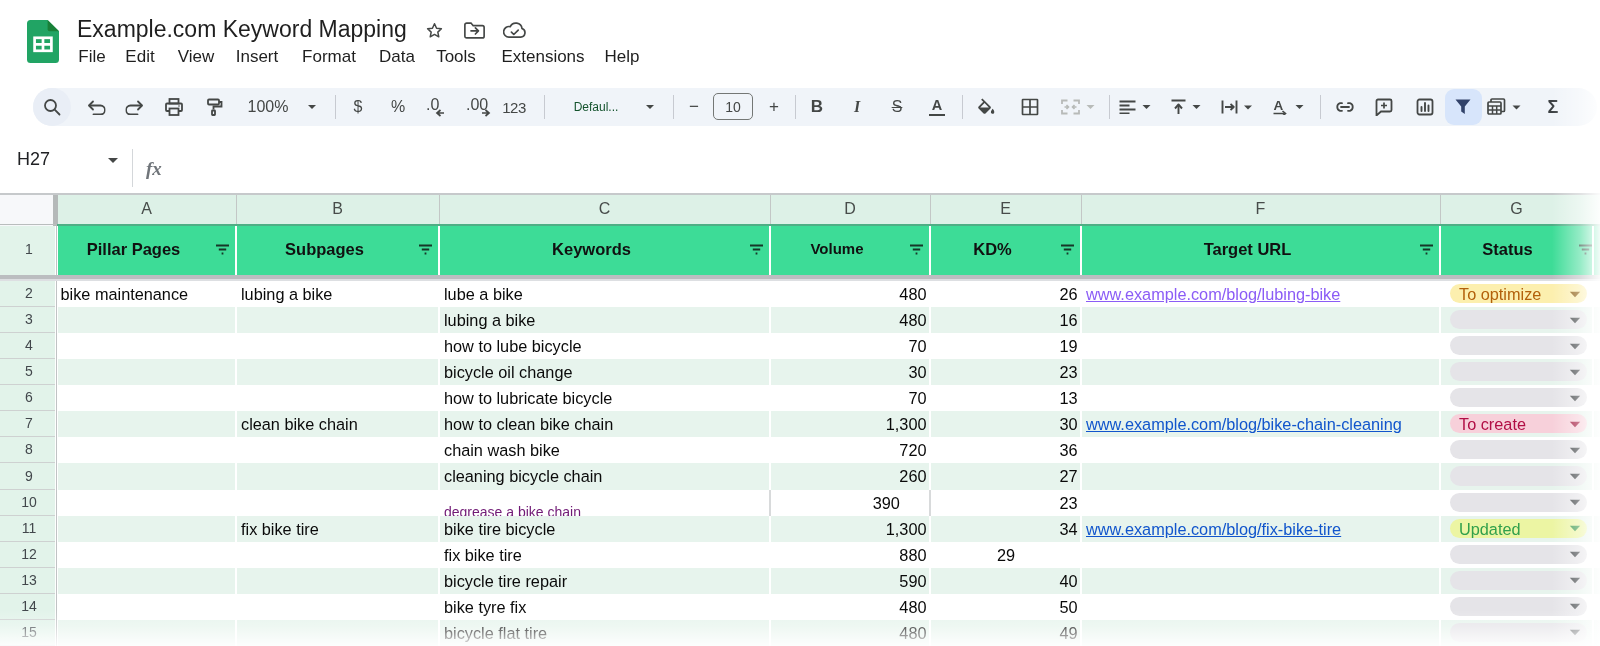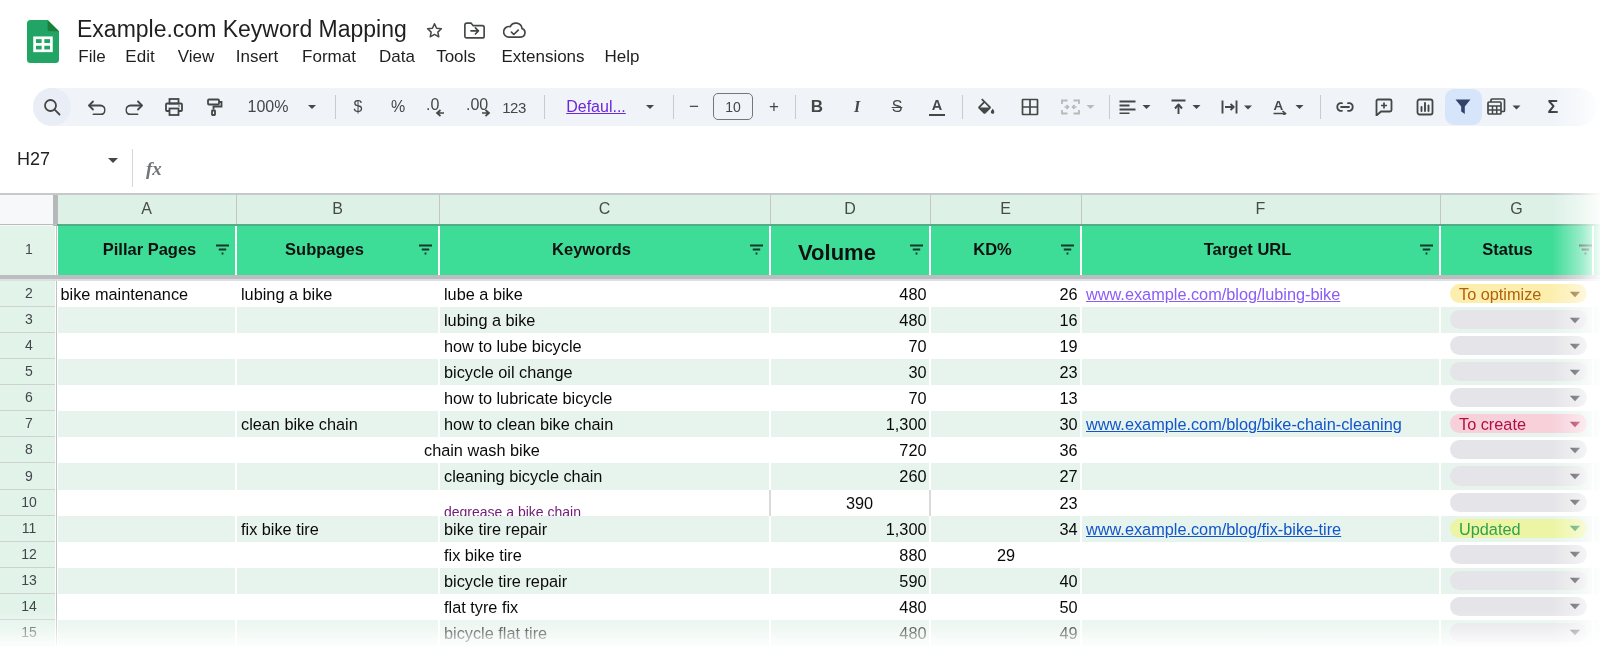--- a/index.html
+++ b/index.html
@@ -98,21 +98,21 @@
     <svg width="28" height="21" viewBox="0 0 28 21">
       <text x="0" y="13" font-size="16" fill="#444746" font-family="Liberation Sans">.00</text>
       <path d="M16 16.5 H22.5 M19.5 13.5 L23 16.5 L19.5 19.5" stroke="#444746" stroke-width="1.7" fill="none"></path>
     </svg>
   </div>
 <div class="tb" style="left:514px;">
     <span style="font-size:15px;color:#444746;letter-spacing:-0.5px;">123</span>
   </div>
 <div class="sep" style="left:544px;"></div>
 <div class="tb" style="left:596px;">
-    <span style="font-size:16px;color:#6d28d9;text-decoration:underline;">Defaul...</span>
+    <span style="font-size:12px;color:#14532d;">Defaul...</span>
   </div>
 <div class="tb" style="left:650px;">
     <svg width="10" height="6" viewBox="0 0 10 6">
       <path d="M1 1 l4 4 4 -4 Z" fill="#444746" stroke="none"></path>
     </svg>
   </div>
 <div class="sep" style="left:673px;"></div>
 <div class="tb" style="left:694px;">
     <span style="font-size:17px;color:#444746;">−</span>
   </div>
@@ -266,33 +266,33 @@
 <div class="a" style="left:0; top:225.5px; width:55px; height:49.0px; background:#e2f3ea;"></div>
 <div class="a" style="left:14px; top:241.0px; width:30px; text-align:center; font-size:14px; color:#42474c;">1</div>
 <div class="a" style="left:58px; top:225.5px; width:177px; height:49.0px; background:#3ddc97;"></div>
 <div class="a" style="left:237px; top:225.5px; width:201px; height:49.0px; background:#3ddc97;"></div>
 <div class="a" style="left:440px; top:225.5px; width:329px; height:49.0px; background:#3ddc97;"></div>
 <div class="a" style="left:771px; top:225.5px; width:158px; height:49.0px; background:#3ddc97;"></div>
 <div class="a" style="left:931px; top:225.5px; width:149px; height:49.0px; background:#3ddc97;"></div>
 <div class="a" style="left:1082px; top:225.5px; width:357px; height:49.0px; background:#3ddc97;"></div>
 <div class="a" style="left:1441px; top:225.5px; width:151px; height:49.0px; background:#3ddc97;"></div>
 <div class="a" style="left:1594px; top:225.5px; width:6px; height:49.0px; background:#3ddc97;"></div>
-<div class="a" style="left:73px; top:239.7px; width:153px; text-align:center; font-size:16.5px; font-weight:bold; color:#111;">Pillar Pages</div>
+<div class="a" style="left:57px; top:239.7px; width:153px; text-align:center; font-size:16.5px; font-weight:bold; color:#111;">Pillar Pages</div>
 <svg class="a" style="left:215px; top:244.0px;" width="15" height="12" viewBox="0 0 15 12">
 <path d="M1 1.5 H14 M3.8 5.5 H11.2 M6.6 9.5 H8.4" stroke="#173728" stroke-width="1.9" fill="none"></path>
   </svg>
 <div class="a" style="left:236px; top:239.7px; width:177px; text-align:center; font-size:16.5px; font-weight:bold; color:#111;">Subpages</div>
 <svg class="a" style="left:418px; top:244.0px;" width="15" height="12" viewBox="0 0 15 12">
 <path d="M1 1.5 H14 M3.8 5.5 H11.2 M6.6 9.5 H8.4" stroke="#173728" stroke-width="1.9" fill="none"></path>
   </svg>
 <div class="a" style="left:439px; top:239.7px; width:305px; text-align:center; font-size:16.5px; font-weight:bold; color:#111;">Keywords</div>
 <svg class="a" style="left:749px; top:244.0px;" width="15" height="12" viewBox="0 0 15 12">
 <path d="M1 1.5 H14 M3.8 5.5 H11.2 M6.6 9.5 H8.4" stroke="#173728" stroke-width="1.9" fill="none"></path>
   </svg>
-<div class="a" style="left:770px; top:239.7px; width:134px; text-align:center; font-size:22px; font-weight:bold; color:#111;">Volume</div>
+<div class="a" style="left:770px; top:239.7px; width:134px; text-align:center; font-size:15px; font-weight:bold; color:#111;">Volume</div>
 <svg class="a" style="left:909px; top:244.0px;" width="15" height="12" viewBox="0 0 15 12">
 <path d="M1 1.5 H14 M3.8 5.5 H11.2 M6.6 9.5 H8.4" stroke="#173728" stroke-width="1.9" fill="none"></path>
   </svg>
 <div class="a" style="left:930px; top:239.7px; width:125px; text-align:center; font-size:16.5px; font-weight:bold; color:#111;">KD%</div>
 <svg class="a" style="left:1060px; top:244.0px;" width="15" height="12" viewBox="0 0 15 12">
 <path d="M1 1.5 H14 M3.8 5.5 H11.2 M6.6 9.5 H8.4" stroke="#173728" stroke-width="1.9" fill="none"></path>
   </svg>
 <div class="a" style="left:1081px; top:239.7px; width:333px; text-align:center; font-size:16.5px; font-weight:bold; color:#111;">Target URL</div>
 <svg class="a" style="left:1419px; top:244.0px;" width="15" height="12" viewBox="0 0 15 12">
 <path d="M1 1.5 H14 M3.8 5.5 H11.2 M6.6 9.5 H8.4" stroke="#173728" stroke-width="1.9" fill="none"></path>
@@ -383,21 +383,21 @@
 <div class="a" style="left:846px; top:415.35px; width:80.5px; text-align:right; font-size:16.3px; color:#0a0a0a;">1,300</div>
 <div class="a" style="left:997px; top:415.35px; width:80.5px; text-align:right; font-size:16.3px; color:#0a0a0a;">30</div>
 <div class="a" style="left:1086px; top:415.35px; font-size:16.3px; color:#1155cc; text-decoration:underline; white-space:nowrap;">www.example.com/blog/bike-chain-cleaning</div>
 <div class="a" style="left:1450px; top:414.35px; width:137px; height:19.069999999999993px; background:#f7d0da; border-radius:10px;"></div>
 <div class="a" style="left:1459px; top:415.35px; font-size:16.3px; color:#b10e45; white-space:nowrap;">To create</div>
 <svg class="a" style="left:1569px; top:420.885px;" width="12" height="7" viewBox="0 0 12 7">
     <path d="M0.8 0.8 L6 6.2 L11.2 0.8 Z" fill="#a01238"></path>
   </svg>
 <div class="a" style="left:0; top:437.42px; width:55px; height:26.069999999999993px; background:#e2f3ea; border-bottom:1px solid #ced1d1;"></div>
 <div class="a" style="left:14px; top:441.45500000000004px; width:30px; text-align:center; font-size:14px; color:#42474c;">8</div>
-<div class="a" style="left:424px; top:441.42px; font-size:16.3px; color:#0a0a0a; white-space:nowrap;">chain wash bike</div>
+<div class="a" style="left:444px; top:441.42px; font-size:16.3px; color:#0a0a0a; white-space:nowrap;">chain wash bike</div>
 <div class="a" style="left:846px; top:441.42px; width:80.5px; text-align:right; font-size:16.3px; color:#0a0a0a;">720</div>
 <div class="a" style="left:997px; top:441.42px; width:80.5px; text-align:right; font-size:16.3px; color:#0a0a0a;">36</div>
 <div class="a" style="left:1450px; top:440.42px; width:137px; height:19.069999999999993px; background:#e5e4e8; border-radius:10px;"></div>
 <svg class="a" style="left:1569px; top:446.95500000000004px;" width="12" height="7" viewBox="0 0 12 7">
     <path d="M0.8 0.8 L6 6.2 L11.2 0.8 Z" fill="#3c4043"></path>
   </svg>
 <div class="a" style="left:0; top:463.49px; width:55px; height:26.069999999999993px; background:#e2f3ea; border-bottom:1px solid #ced1d1;"></div>
 <div class="a" style="left:14px; top:467.525px; width:30px; text-align:center; font-size:14px; color:#42474c;">9</div>
 <div class="a" style="left:58px; top:463.49px; width:177px; height:26.069999999999993px; background:#e7f4ed;"></div>
 <div class="a" style="left:237px; top:463.49px; width:201px; height:26.069999999999993px; background:#e7f4ed;"></div>
@@ -410,38 +410,38 @@
 <div class="a" style="left:444px; top:467.49px; font-size:16.3px; color:#0a0a0a; white-space:nowrap;">cleaning bicycle chain</div>
 <div class="a" style="left:846px; top:467.49px; width:80.5px; text-align:right; font-size:16.3px; color:#0a0a0a;">260</div>
 <div class="a" style="left:997px; top:467.49px; width:80.5px; text-align:right; font-size:16.3px; color:#0a0a0a;">27</div>
 <div class="a" style="left:1450px; top:466.49px; width:137px; height:19.069999999999993px; background:#e5e4e8; border-radius:10px;"></div>
 <svg class="a" style="left:1569px; top:473.025px;" width="12" height="7" viewBox="0 0 12 7">
     <path d="M0.8 0.8 L6 6.2 L11.2 0.8 Z" fill="#3c4043"></path>
   </svg>
 <div class="a" style="left:0; top:489.56px; width:55px; height:26.069999999999993px; background:#e2f3ea; border-bottom:1px solid #ced1d1;"></div>
 <div class="a" style="left:14px; top:493.595px; width:30px; text-align:center; font-size:14px; color:#42474c;">10</div>
 <div class="a" style="left:444px; top:504px; font-size:14px; color:#701a75; white-space:nowrap;">degrease a bike chain</div>
-<div class="a" style="left:846px; top:493.56px; width:80.5px; text-align:left; font-size:16.3px; color:#0a0a0a;">390</div>
+<div class="a" style="left:846px; top:493.56px; width:80.5px; text-align:center; font-size:16.3px; color:#0a0a0a;">390</div>
 <div class="a" style="left:997px; top:493.56px; width:80.5px; text-align:right; font-size:16.3px; color:#0a0a0a;">23</div>
 <div class="a" style="left:1450px; top:492.56px; width:137px; height:19.069999999999993px; background:#e5e4e8; border-radius:10px;"></div>
 <svg class="a" style="left:1569px; top:499.095px;" width="12" height="7" viewBox="0 0 12 7">
     <path d="M0.8 0.8 L6 6.2 L11.2 0.8 Z" fill="#3c4043"></path>
   </svg>
 <div class="a" style="left:0; top:515.63px; width:55px; height:26.07000000000005px; background:#e2f3ea; border-bottom:1px solid #ced1d1;"></div>
 <div class="a" style="left:14px; top:519.665px; width:30px; text-align:center; font-size:14px; color:#42474c;">11</div>
 <div class="a" style="left:58px; top:515.63px; width:177px; height:26.07000000000005px; background:#e7f4ed;"></div>
 <div class="a" style="left:237px; top:515.63px; width:201px; height:26.07000000000005px; background:#e7f4ed;"></div>
 <div class="a" style="left:440px; top:515.63px; width:329px; height:26.07000000000005px; background:#e7f4ed;"></div>
 <div class="a" style="left:771px; top:515.63px; width:158px; height:26.07000000000005px; background:#e7f4ed;"></div>
 <div class="a" style="left:931px; top:515.63px; width:149px; height:26.07000000000005px; background:#e7f4ed;"></div>
 <div class="a" style="left:1082px; top:515.63px; width:357px; height:26.07000000000005px; background:#e7f4ed;"></div>
 <div class="a" style="left:1441px; top:515.63px; width:151px; height:26.07000000000005px; background:#e7f4ed;"></div>
 <div class="a" style="left:1594px; top:515.63px; width:6px; height:26.07000000000005px; background:#e7f4ed;"></div>
 <div class="a" style="left:241px; top:519.63px; font-size:16.3px; color:#0a0a0a; white-space:nowrap;">fix bike tire</div>
-<div class="a" style="left:444px; top:519.63px; font-size:16.3px; color:#0a0a0a; white-space:nowrap;">bike tire repair</div>
+<div class="a" style="left:444px; top:519.63px; font-size:16.3px; color:#0a0a0a; white-space:nowrap;">bike tire bicycle</div>
 <div class="a" style="left:846px; top:519.63px; width:80.5px; text-align:right; font-size:16.3px; color:#0a0a0a;">1,300</div>
 <div class="a" style="left:997px; top:519.63px; width:80.5px; text-align:right; font-size:16.3px; color:#0a0a0a;">34</div>
 <div class="a" style="left:1086px; top:519.63px; font-size:16.3px; color:#1155cc; text-decoration:underline; white-space:nowrap;">www.example.com/blog/fix-bike-tire</div>
 <div class="a" style="left:1450px; top:518.63px; width:137px; height:19.07000000000005px; background:#ecf5a3; border-radius:10px;"></div>
 <div class="a" style="left:1459px; top:519.63px; font-size:16.3px; color:#31a04b; white-space:nowrap;">Updated</div>
 <svg class="a" style="left:1569px; top:525.165px;" width="12" height="7" viewBox="0 0 12 7">
     <path d="M0.8 0.8 L6 6.2 L11.2 0.8 Z" fill="#3d9a4d"></path>
   </svg>
 <div class="a" style="left:0; top:541.7px; width:55px; height:26.069999999999936px; background:#e2f3ea; border-bottom:1px solid #ced1d1;"></div>
 <div class="a" style="left:14px; top:545.735px; width:30px; text-align:center; font-size:14px; color:#42474c;">12</div>
@@ -464,21 +464,21 @@
 <div class="a" style="left:1594px; top:567.77px; width:6px; height:26.07000000000005px; background:#e7f4ed;"></div>
 <div class="a" style="left:444px; top:571.77px; font-size:16.3px; color:#0a0a0a; white-space:nowrap;">bicycle tire repair</div>
 <div class="a" style="left:846px; top:571.77px; width:80.5px; text-align:right; font-size:16.3px; color:#0a0a0a;">590</div>
 <div class="a" style="left:997px; top:571.77px; width:80.5px; text-align:right; font-size:16.3px; color:#0a0a0a;">40</div>
 <div class="a" style="left:1450px; top:570.77px; width:137px; height:19.07000000000005px; background:#e5e4e8; border-radius:10px;"></div>
 <svg class="a" style="left:1569px; top:577.3050000000001px;" width="12" height="7" viewBox="0 0 12 7">
     <path d="M0.8 0.8 L6 6.2 L11.2 0.8 Z" fill="#3c4043"></path>
   </svg>
 <div class="a" style="left:0; top:593.84px; width:55px; height:26.07000000000005px; background:#e2f3ea; border-bottom:1px solid #ced1d1;"></div>
 <div class="a" style="left:14px; top:597.875px; width:30px; text-align:center; font-size:14px; color:#42474c;">14</div>
-<div class="a" style="left:444px; top:597.84px; font-size:16.3px; color:#0a0a0a; white-space:nowrap;">flat tyre fix</div>
+<div class="a" style="left:444px; top:597.84px; font-size:16.3px; color:#0a0a0a; white-space:nowrap;">bike tyre fix</div>
 <div class="a" style="left:846px; top:597.84px; width:80.5px; text-align:right; font-size:16.3px; color:#0a0a0a;">480</div>
 <div class="a" style="left:997px; top:597.84px; width:80.5px; text-align:right; font-size:16.3px; color:#0a0a0a;">50</div>
 <div class="a" style="left:1450px; top:596.84px; width:137px; height:19.07000000000005px; background:#e5e4e8; border-radius:10px;"></div>
 <svg class="a" style="left:1569px; top:603.375px;" width="12" height="7" viewBox="0 0 12 7">
     <path d="M0.8 0.8 L6 6.2 L11.2 0.8 Z" fill="#3c4043"></path>
   </svg>
 <div class="a" style="left:0; top:619.9100000000001px; width:55px; height:26.069999999999936px; background:#e2f3ea; border-bottom:1px solid #ced1d1;"></div>
 <div class="a" style="left:14px; top:623.945px; width:30px; text-align:center; font-size:14px; color:#42474c;">15</div>
 <div class="a" style="left:58px; top:619.9100000000001px; width:177px; height:26.069999999999936px; background:#e7f4ed;"></div>
 <div class="a" style="left:237px; top:619.9100000000001px; width:201px; height:26.069999999999936px; background:#e7f4ed;"></div>

